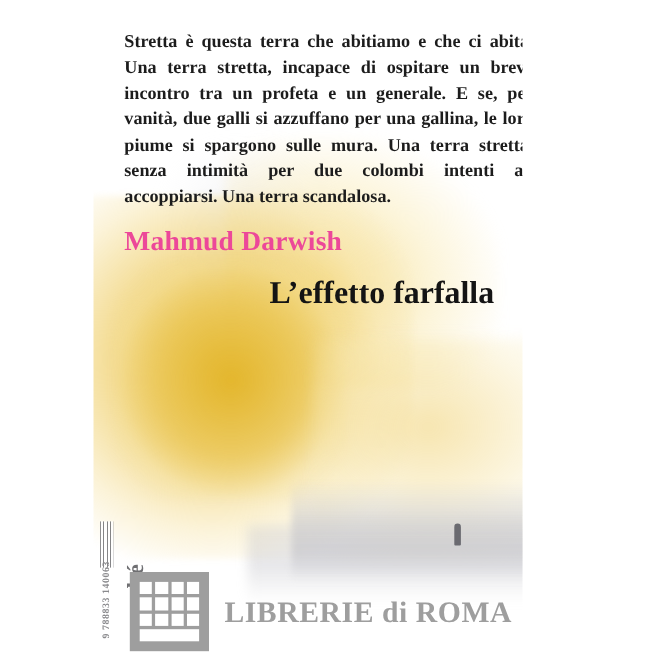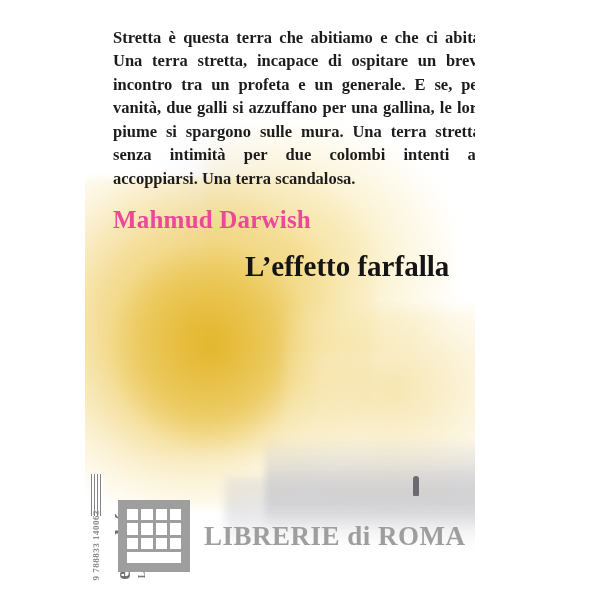--- a/index.html
+++ b/index.html
@@ -196,21 +196,21 @@
     width: 12px;
     height: 42px;
     background: repeating-linear-gradient(to right, #6f6f72 0px, #6f6f72 1px, #ffffff 1px, #ffffff 3px);
     opacity: 0.85;
   }
 
   
   .watermark {
     position: absolute;
     left: 118px;
-    bottom: 28px;
+    bottom: 8px;
     display: flex;
     align-items: center;
     gap: 14px;
   }
   .wm-mark {
     width: 72px;
     height: 72px;
     background: #9e9e9e;
     display: grid;
     grid-template-columns: repeat(4, 1fr);

